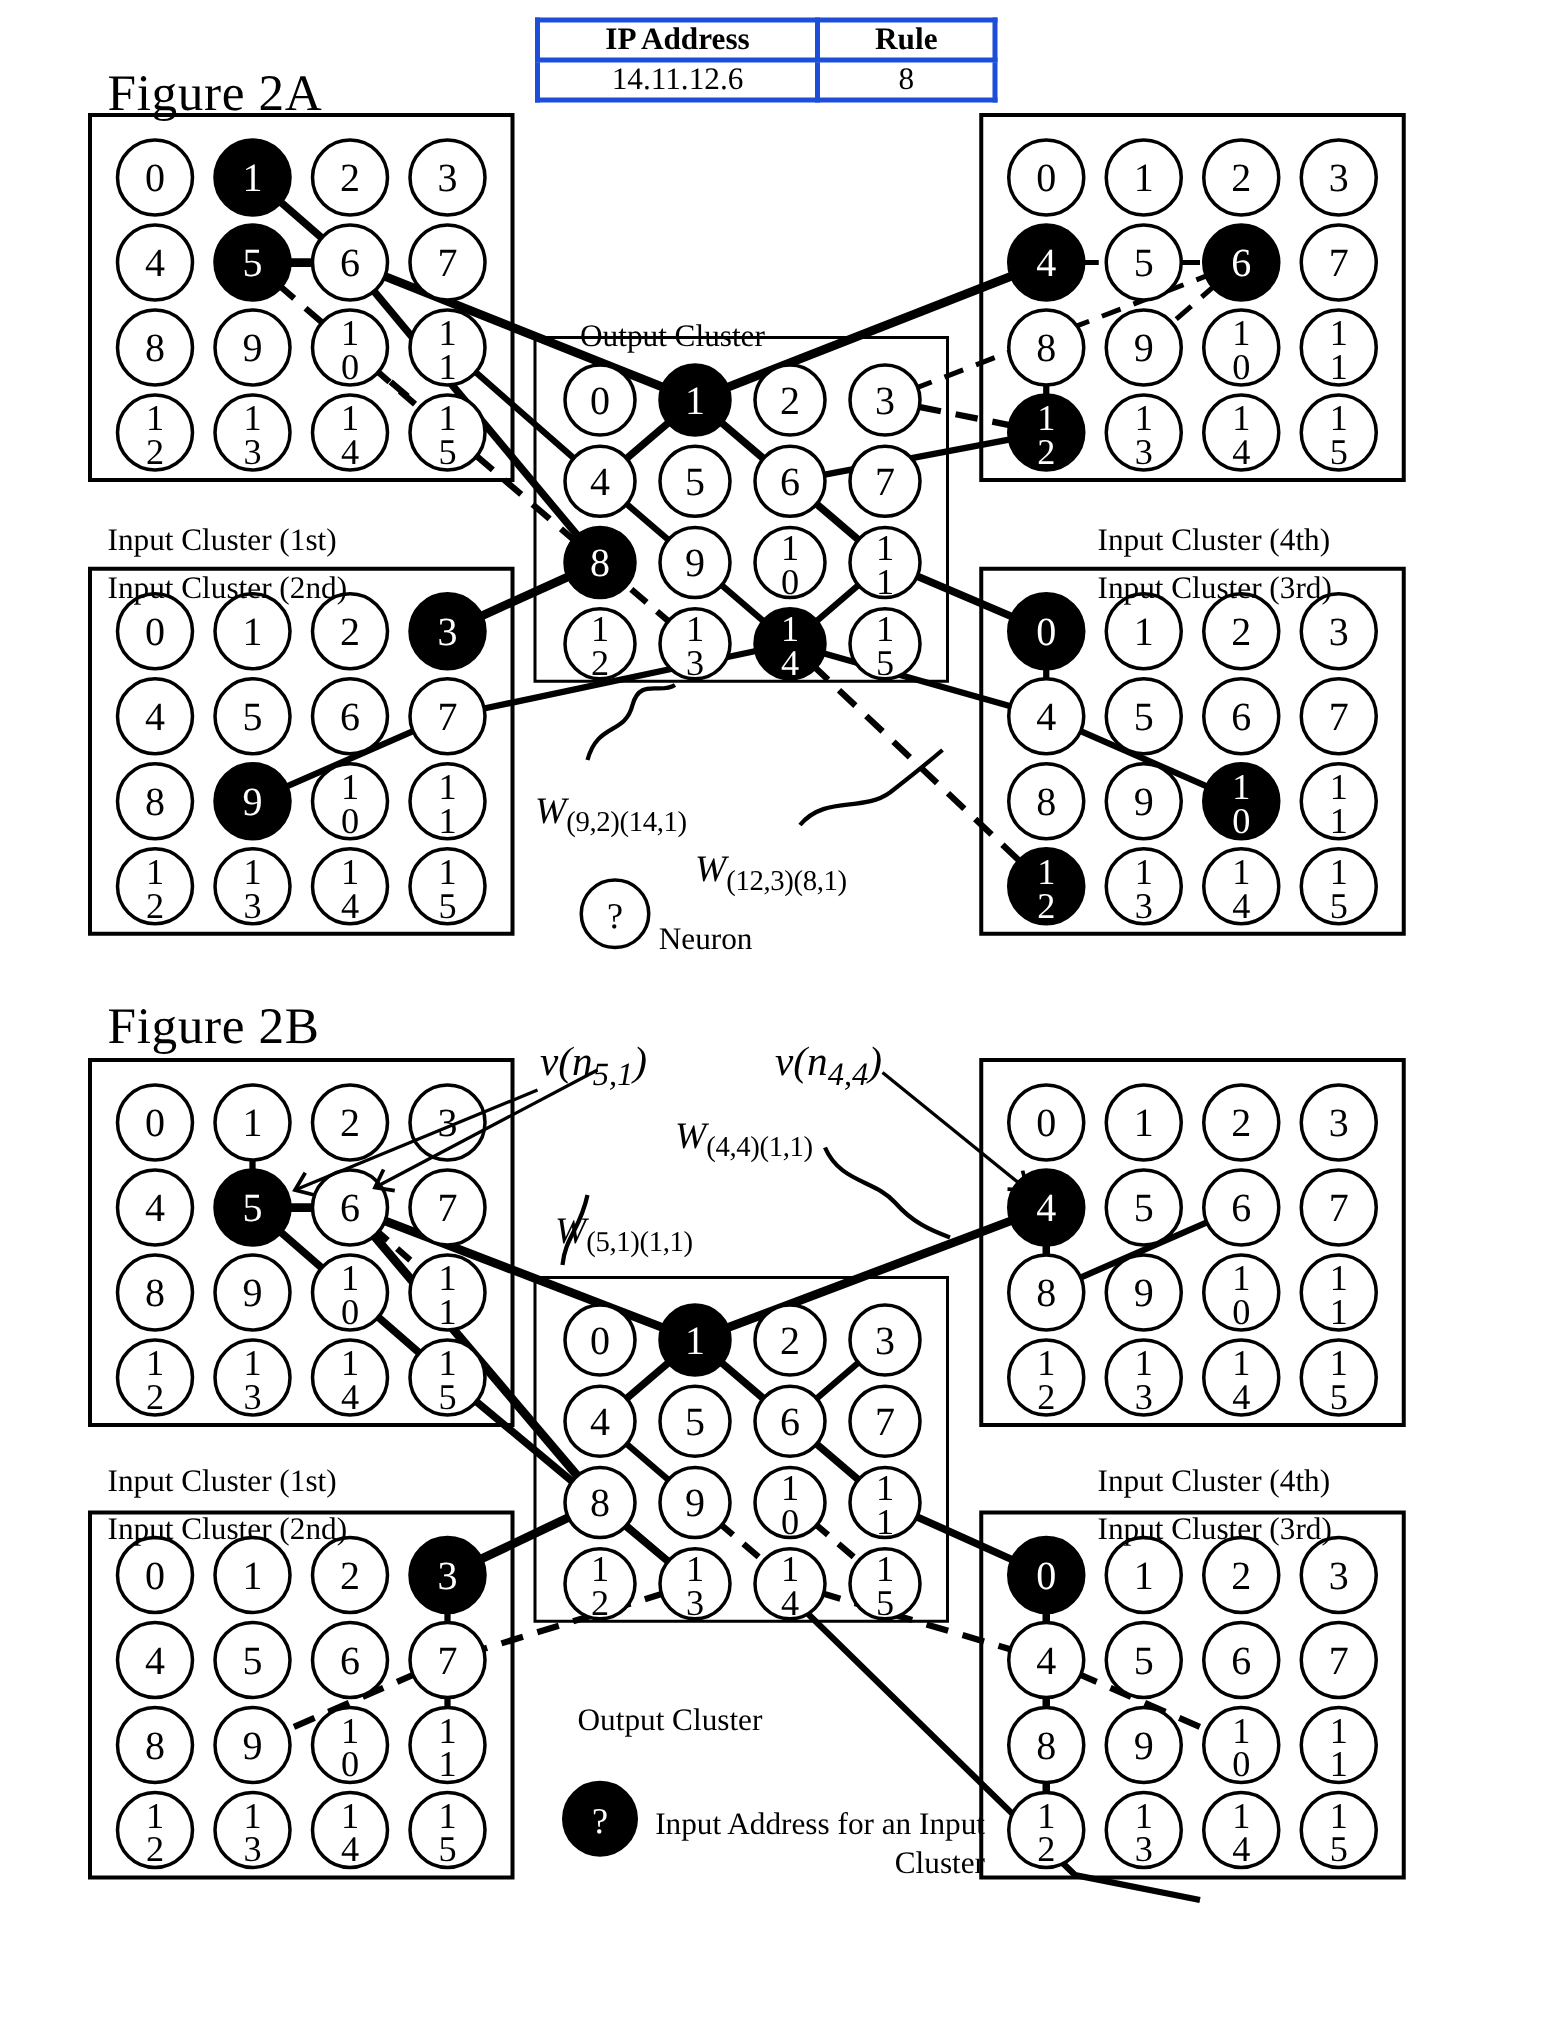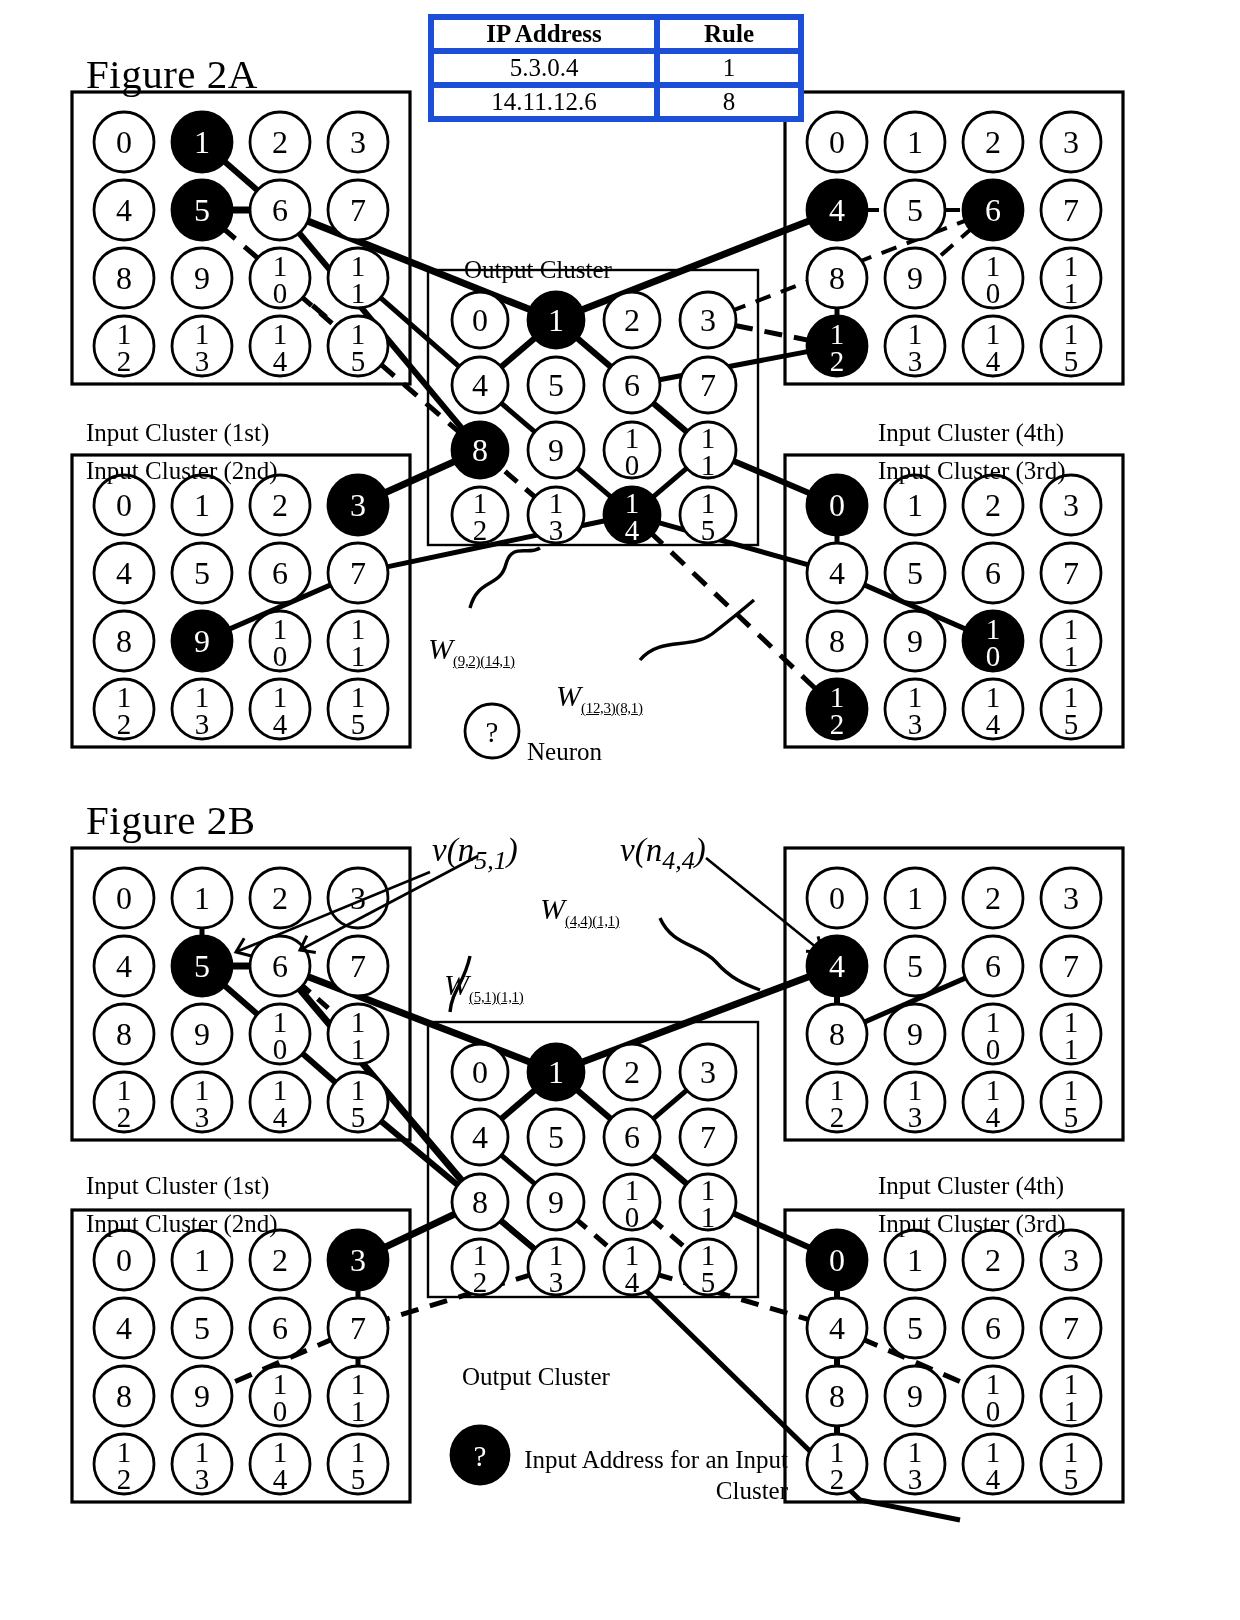--- a/index.html
+++ b/index.html
@@ -13,28 +13,28 @@
   
   svg#art{position:absolute;left:0;top:0;width:1240px;height:1620px;}
 
   
   .txt{position:absolute;white-space:nowrap;margin-top:20px;}
   .fig-title{font-size:41px;letter-spacing:.5px;}
   .cluster-label{font-size:25px;}
   .legend-label{font-size:25px;}
   .legend-label.two-line{white-space:normal;width:270px;line-height:1.22;}
   .wlabel{font-size:30px;font-style:italic;}
-  .wlabel .sub{font-size:15px;font-style:normal;position:relative;top:7px;letter-spacing:-.3px;text-decoration:underline;}
+  .wlabel .sub{font-size:23px;font-style:normal;position:relative;top:7px;letter-spacing:-.3px;}
   .vlabel{font-size:33px;font-style:italic;}
   .vlabel .sub{font-size:26px;position:relative;top:8px;}
 
   
   .ip-table{position:absolute;border-collapse:collapse;background:#fff;}
   .ip-table td,.ip-table th{
-    border:6px solid #1d4ed8;text-align:center;font-size:25px;
+    border:4px solid #1d4ed8;text-align:center;font-size:25px;
     padding:0 10px;font-weight:normal;background:#fff;
   }
   .ip-table th{font-weight:bold;font-size:25px;}
   .ip-table td.ipcol{width:200px;}
   .ip-table td.rulecol,.ip-table th.rulecol{width:118px;}
 
   
 </style>
 </head>
 <body>
@@ -849,24 +849,20 @@
 
   <table class="ip-table" style="left:428px;top:14px;">
     <thead>
       <tr>
         <th class="ipcol">IP Address</th>
         <th class="rulecol">Rule</th>
       </tr>
     </thead>
     <tbody>
       <tr>
-        <td class="ipcol">5.3.0.4</td>
-        <td class="rulecol">1</td>
-      </tr>
-      <tr>
         <td class="ipcol">14.11.12.6</td>
         <td class="rulecol">8</td>
       </tr>
     </tbody>
   </table>
 
   <div class="txt cluster-label" style="left:464px;top:236px;">Output Cluster</div>
 
   <div class="txt cluster-label" style="left:86px;top:399px;">Input Cluster (1st)</div>
   <div class="txt cluster-label" style="left:86px;top:437px;">Input Cluster (2nd)</div>

